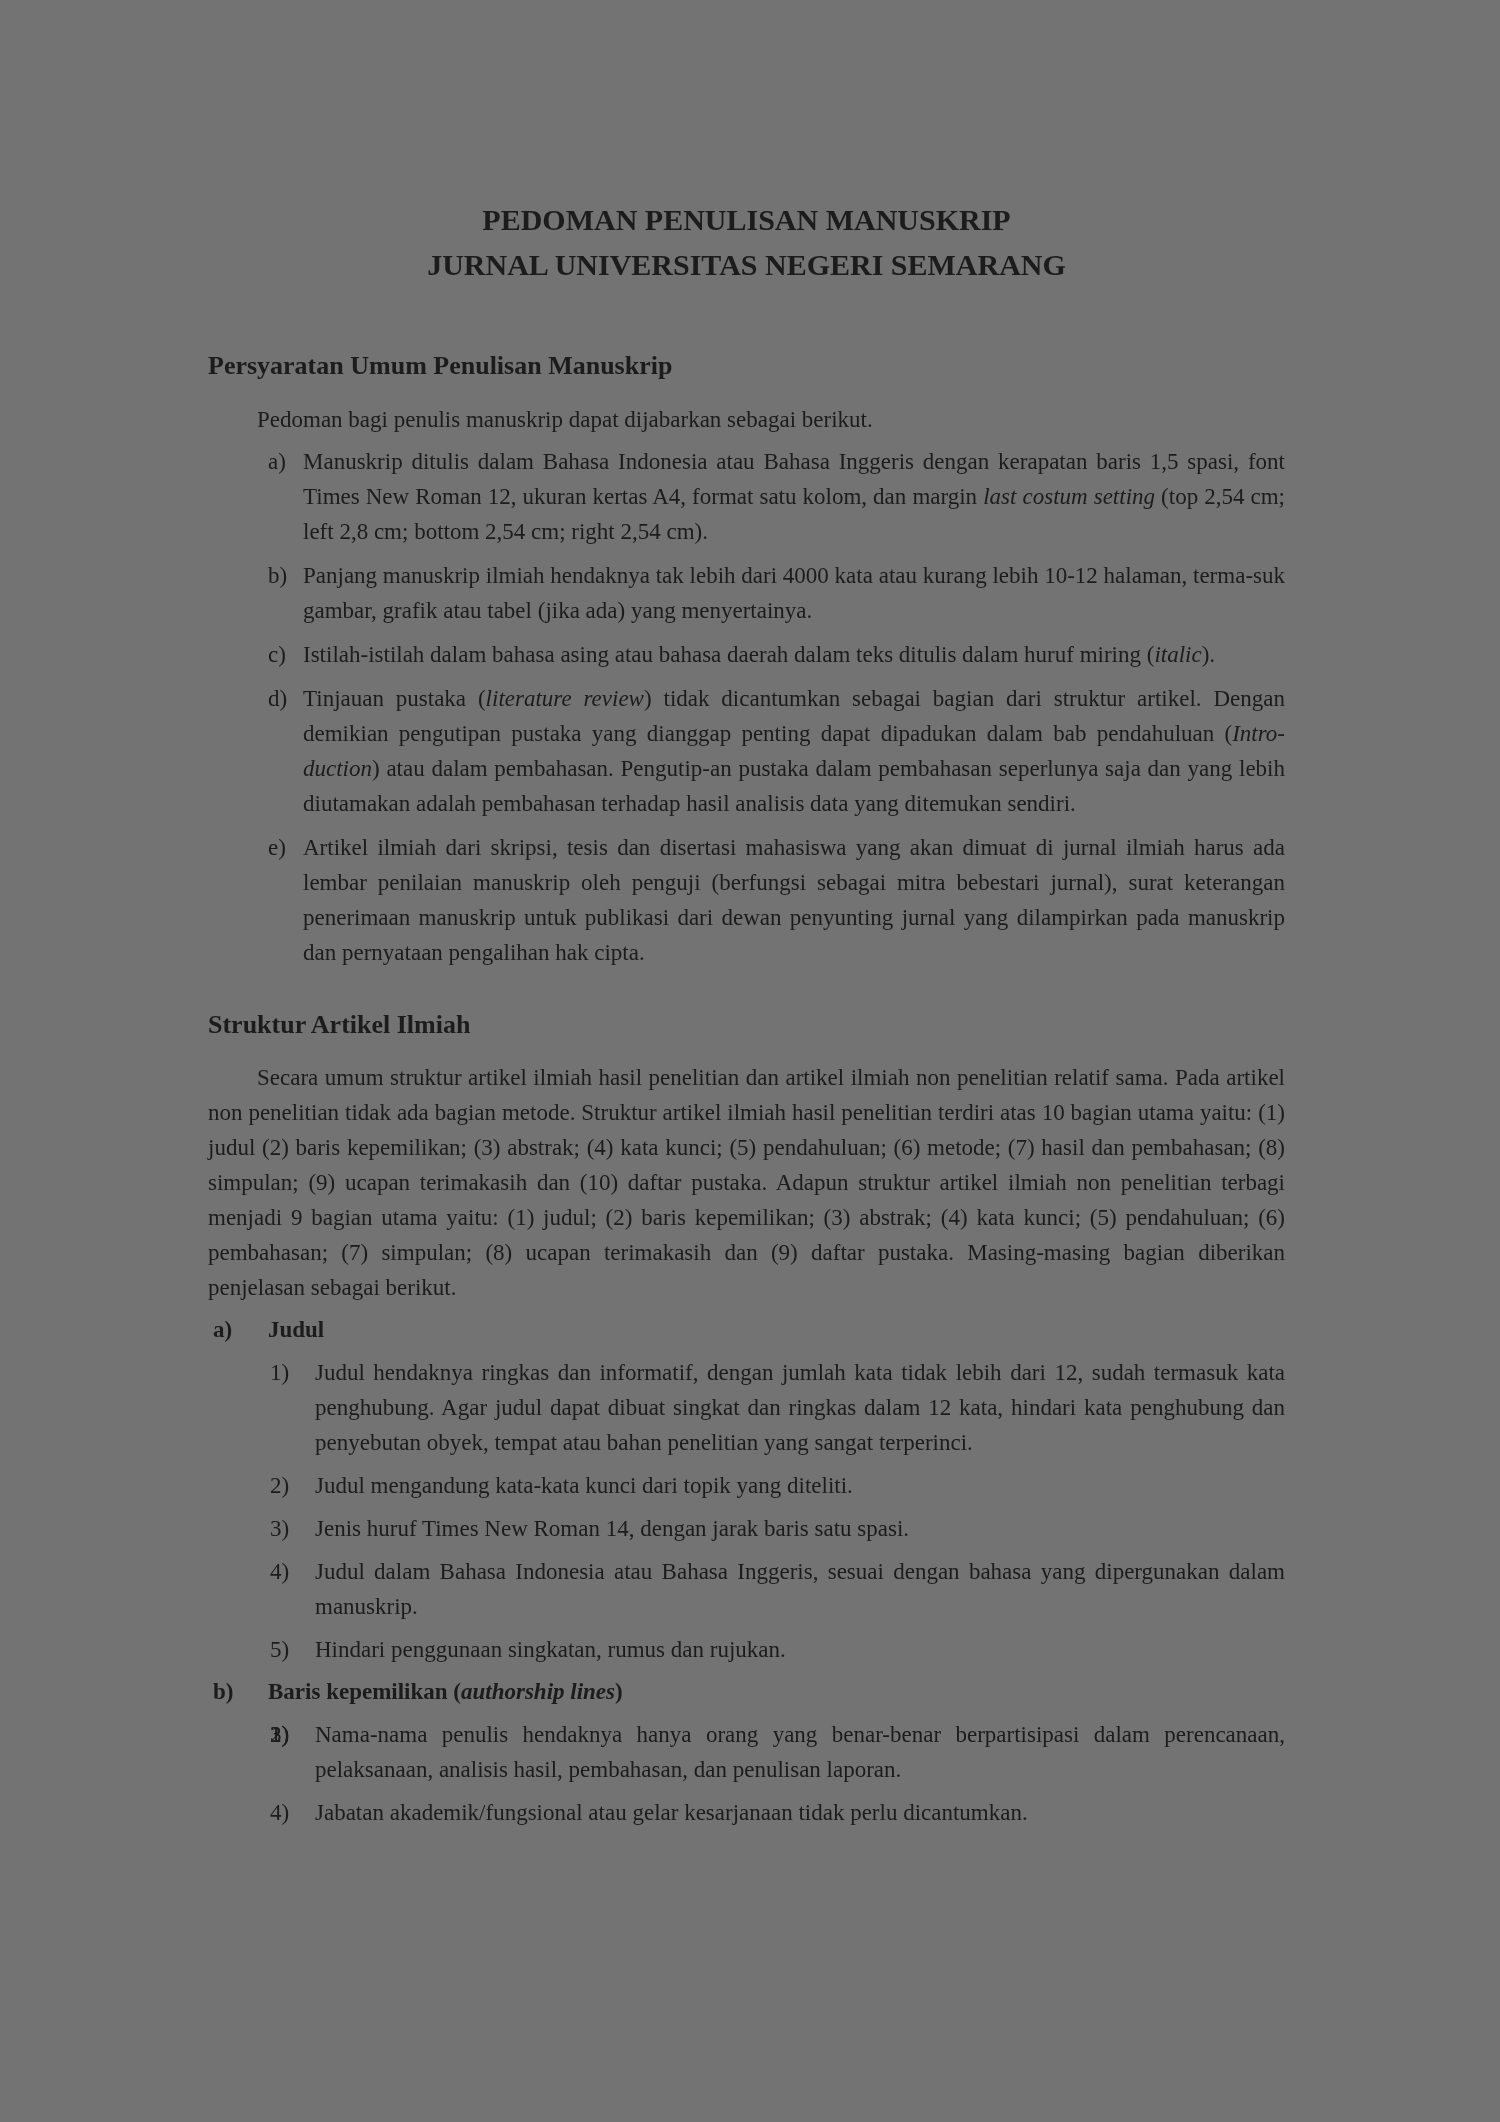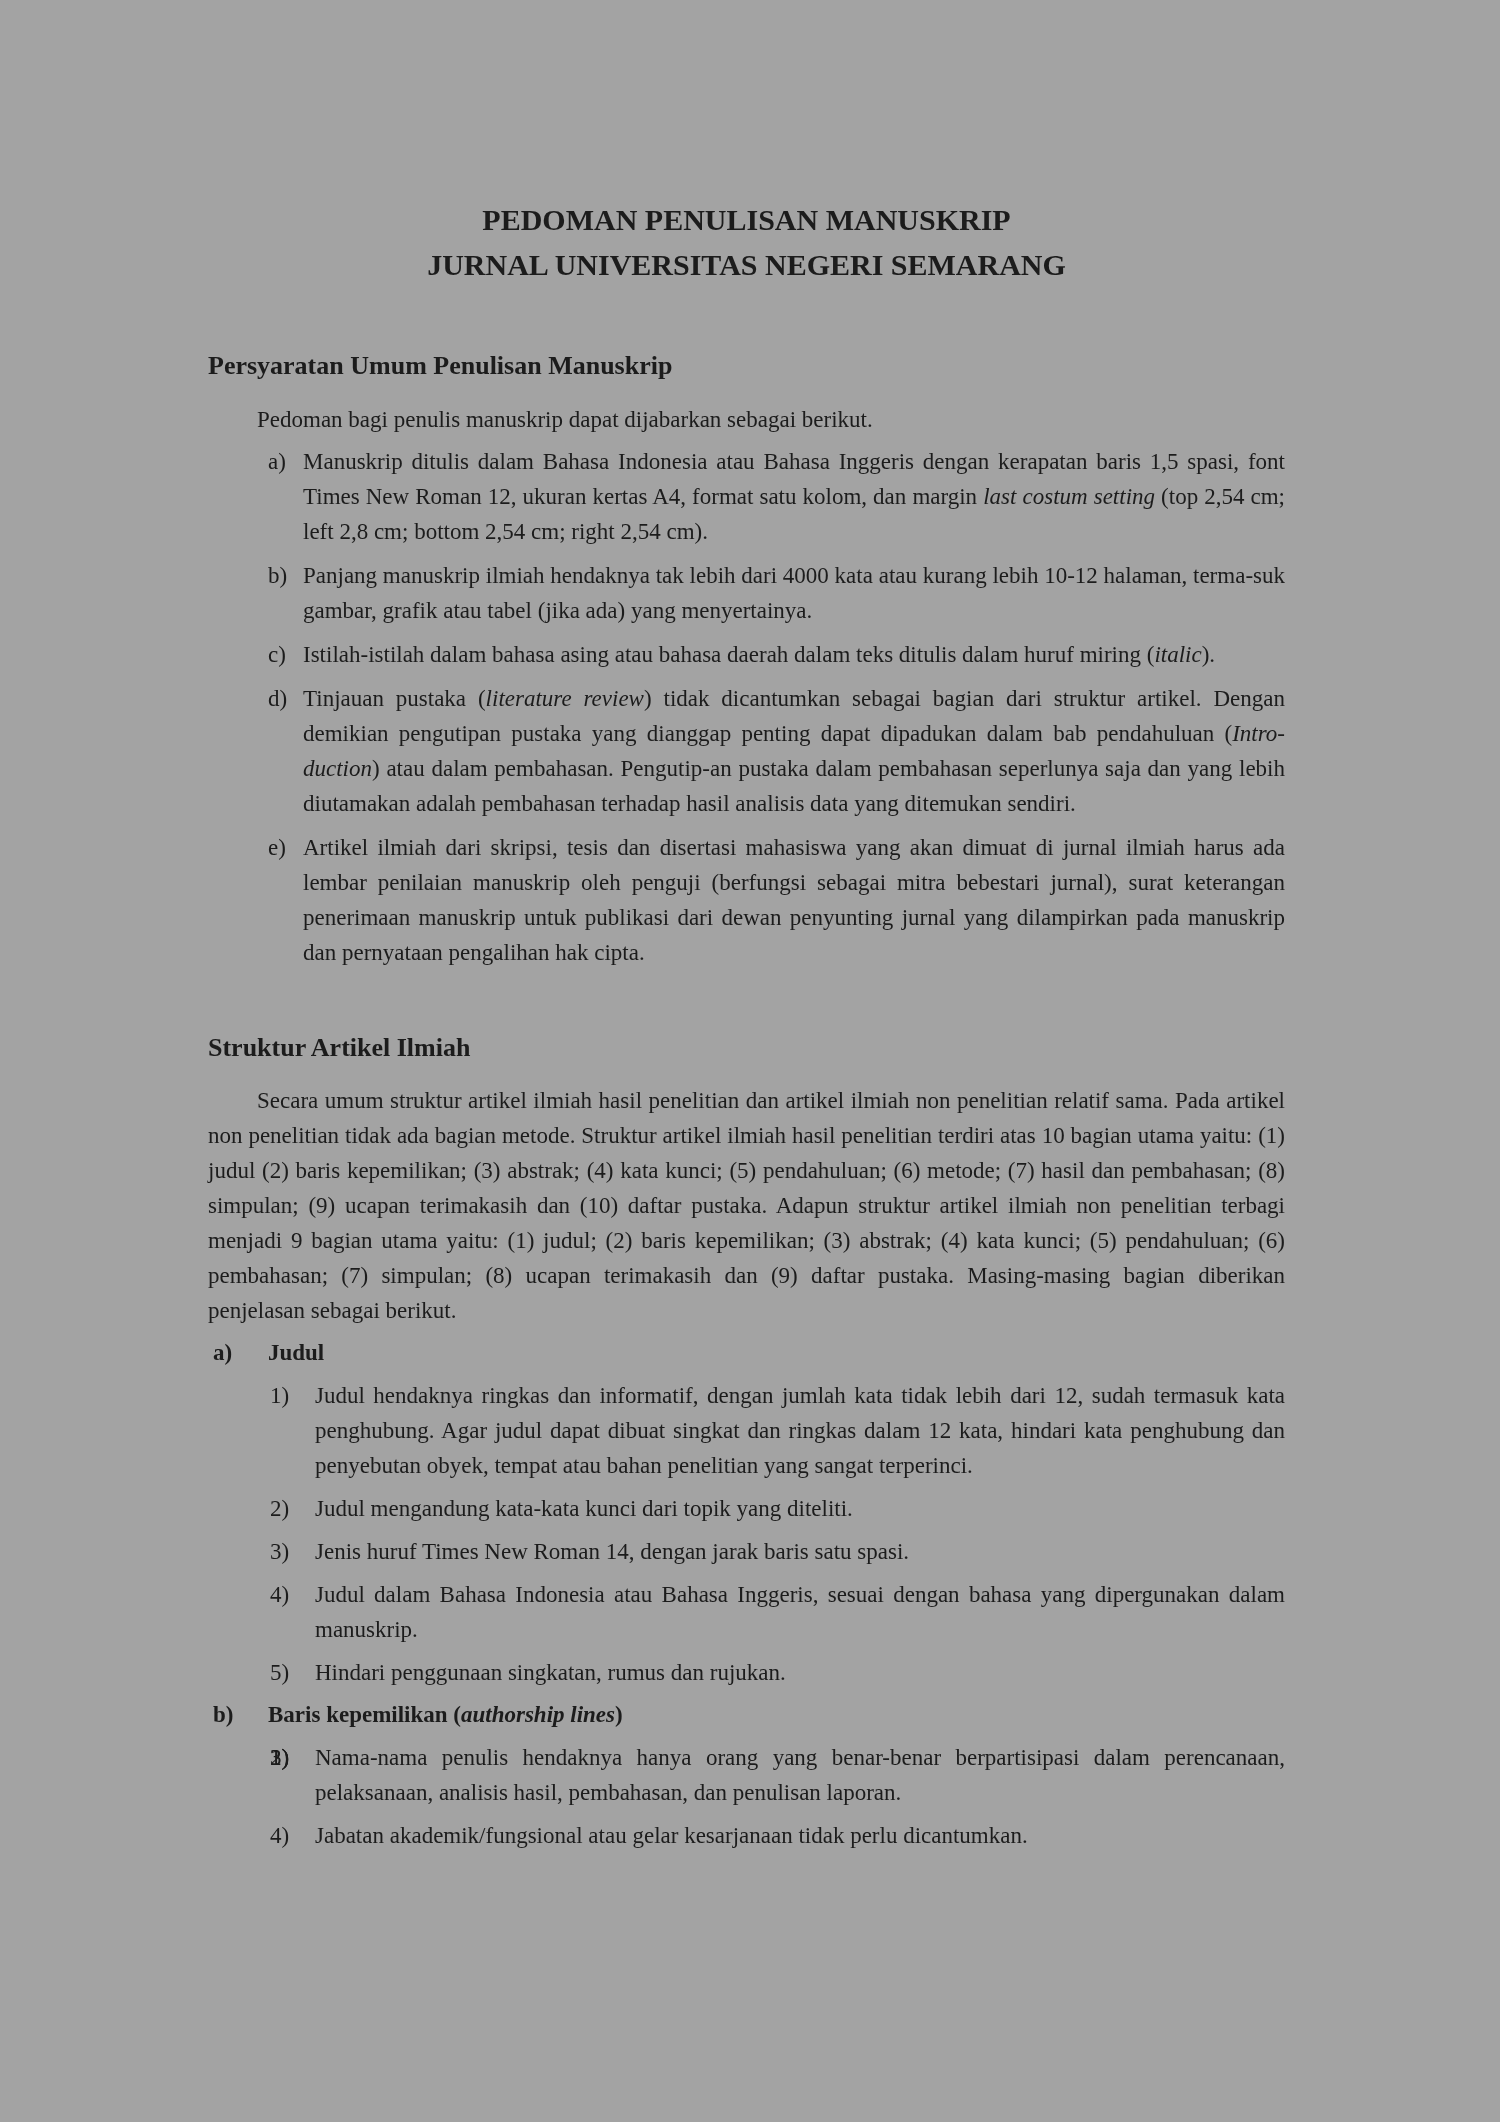--- a/index.html
+++ b/index.html
@@ -1,21 +1,21 @@
 <!DOCTYPE html>
 <html><head>
 <meta charset="utf-8">
 <style>
   html, body { margin: 0; padding: 0; background: #e8e8e8; }
   .page {
     position: relative;
     width: 1500px;
     height: 2122px;
     margin: 0 auto;
-    background: #a3a3a3;
+    background: #737373;
     font-family: "Liberation Serif", "DejaVu Serif", serif;
     color: #1c1c1c;
     overflow: hidden;
   }
   .content {
     box-sizing: border-box;
     width: 100%;
     height: 100%;
     padding: 0 215px 0 208px;
   }
@@ -25,21 +25,21 @@
     font-weight: 700;
     font-size: 30px;
     line-height: 45px;
   }
   .sec-heading {
     font-size: 26px;
     line-height: 35px;
     font-weight: 700;
     margin: 61px 0 0 0;
   }
-  .sec-heading.second { margin-top: 60px; font-family: Liberation Serif, serif; }
+  .sec-heading.second { margin-top: 37px; font-family: Liberation Serif, serif; }
   .intro {
     font-size: 23px;
     line-height: 35px;
     margin: 19px 0 0 0;
     text-indent: 49px;
   }
   .bodypar {
     font-size: 23px;
     line-height: 35px;
     margin: 18px 0 0 0;

